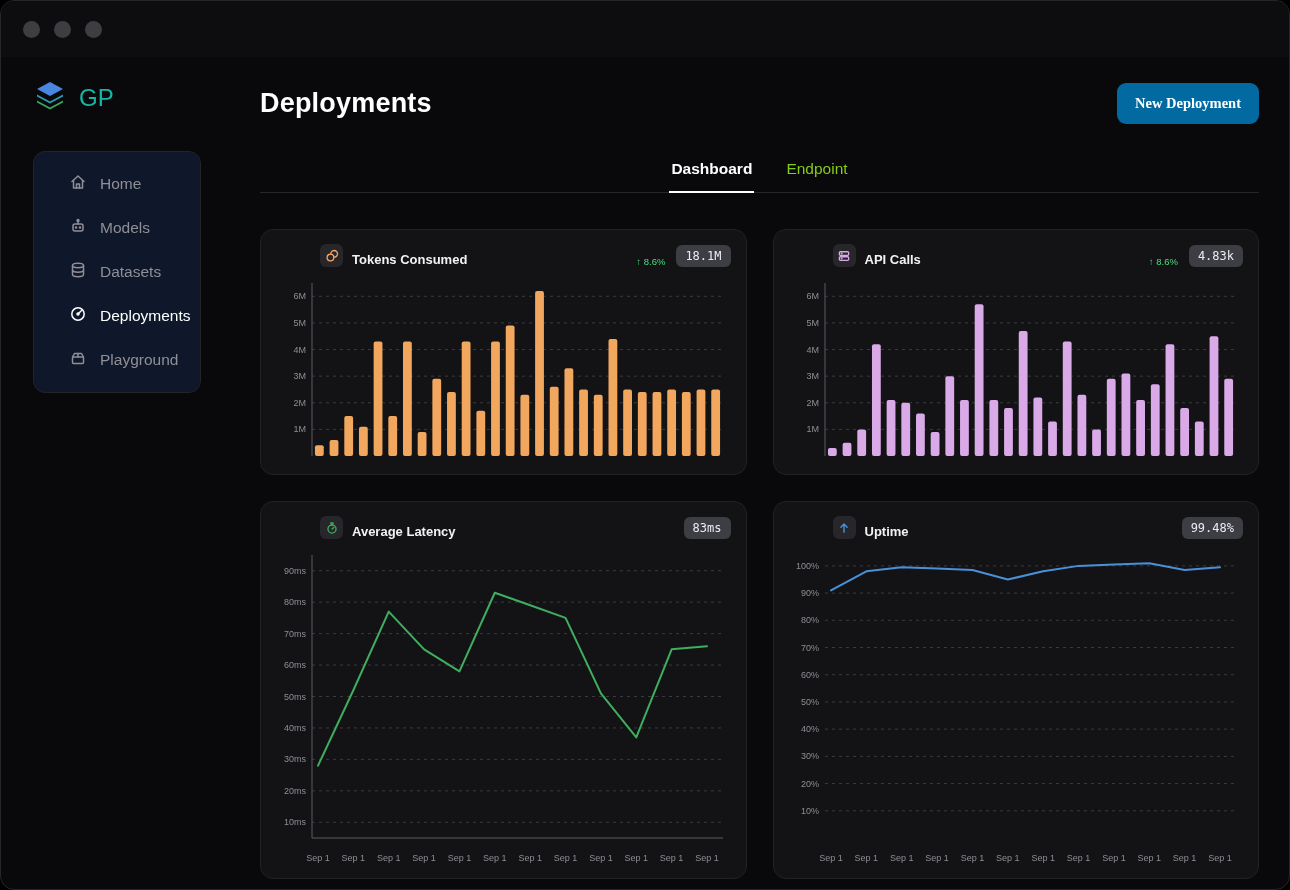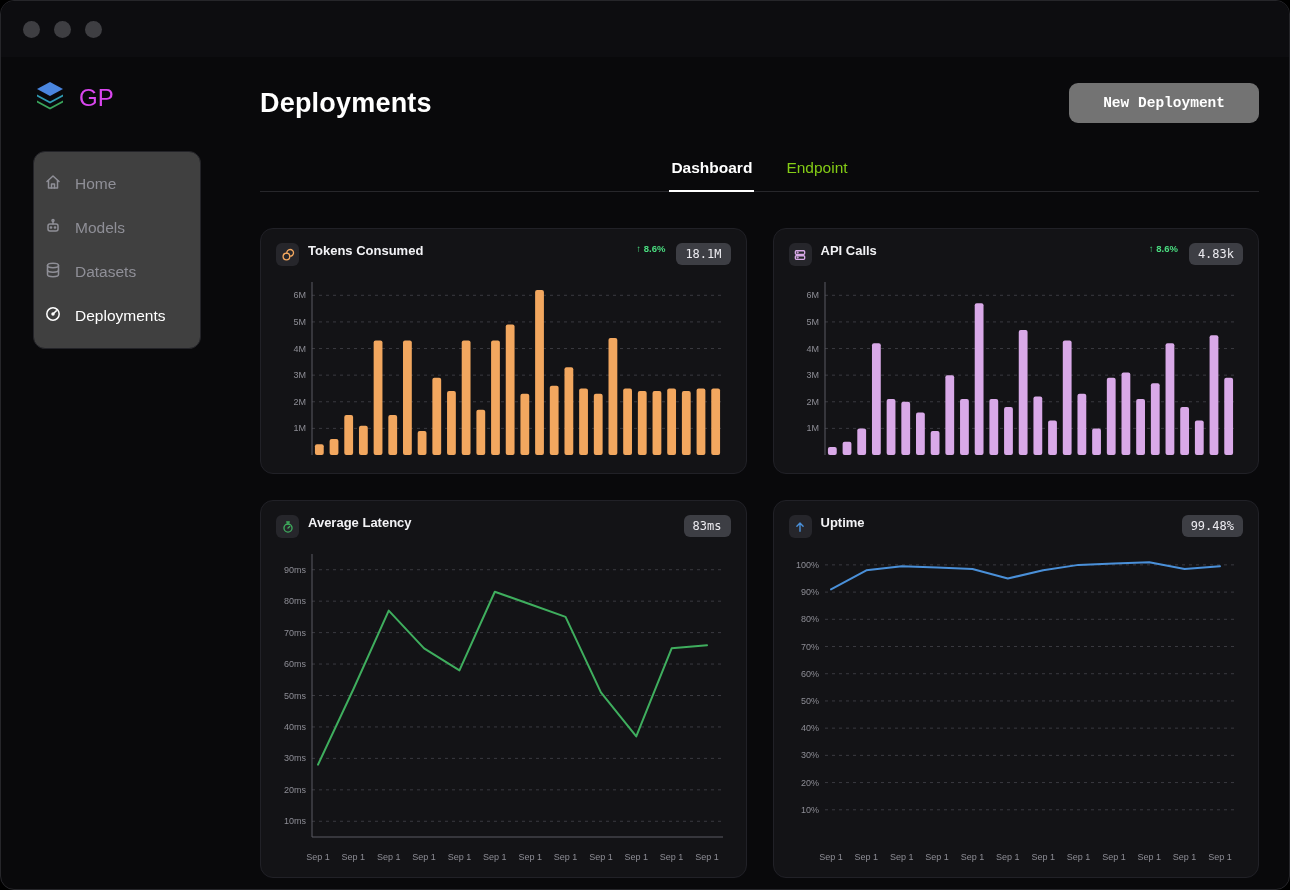--- a/index.html
+++ b/index.html
@@ -6,44 +6,44 @@
   body{font-family:"Liberation Sans","DejaVu Sans",sans-serif;-webkit-font-smoothing:antialiased;}
   .window{width:1290px;height:890px;margin:0 auto;background:#09090b;border:1px solid #26262a;
     border-radius:14px;overflow:hidden;box-sizing:border-box;display:flex;flex-direction:column;}
   
   .titlebar{height:56px;background:#0d0d10;display:flex;align-items:center;padding-left:22px;gap:14px;flex-shrink:0;}
   .tl-dot{width:17px;height:17px;border-radius:50%;background:#3e3e42;display:inline-block;}
   
   .content{flex:1;display:flex;min-height:0;}
   .sidebar{width:259px;flex-shrink:0;padding:22px 0 0 32px;box-sizing:border-box;}
   .logo{display:flex;align-items:center;gap:12px;margin-bottom:34px;}
-  .logo-text{color:#d946ef;font-size:24px;font-weight:500;letter-spacing:.2px;}
-  .nav{width:168px;background:#404040;border:1px solid #232328;border-radius:12px;padding:10px 0;box-sizing:border-box;}
+  .logo-text{color:#14b8a6;font-size:24px;font-weight:500;letter-spacing:.2px;}
+  .nav{width:168px;background:#0f172a;border:1px solid #232328;border-radius:12px;padding:10px 25px;box-sizing:border-box;}
   .nav-item{display:flex;align-items:center;gap:13px;padding:11px 10px;border-radius:8px;color:#8f8f97;
     font-size:15.5px;cursor:pointer;}
   .nav-item.active{color:#ffffff;font-weight:500;}
   .nav-item svg{flex-shrink:0;}
   
   .main{flex:1;padding:26px 30px 0 0;min-width:0;display:flex;flex-direction:column;}
   .header-row{display:flex;align-items:center;justify-content:space-between;}
   .page-title{color:#fff;font-size:27px;font-weight:700;letter-spacing:.2px;}
-  .btn-primary{background:#737373;color:#fff;border:none;border-radius:9px;padding:12px 34px;
-    font-size:14.5px;font-weight:600;font-family:Liberation Mono, monospace;cursor:pointer;}
+  .btn-primary{background:#0369a1;color:#fff;border:none;border-radius:9px;padding:12px 18px;
+    font-size:14.5px;font-weight:600;font-family:Liberation Serif, serif;cursor:pointer;}
   .tabbar{margin-top:36px;border-bottom:1px solid #27272b;display:flex;gap:30px;justify-content:center;}
   .tab{padding:0 2px 13px 2px;font-size:15.5px;color:#84cc16;cursor:pointer;border-bottom:2px solid transparent;margin-bottom:-1px;}
   .tab.active{color:#fff;font-weight:600;border-bottom-color:#fff;}
   
   .cards{margin-top:36px;display:grid;grid-template-columns:1fr 1fr;grid-template-rows:246px 378px;gap:26px;}
   .card{background:#131316;border:1px solid #212127;border-radius:13px;padding:14px 15px 10px 15px;
     box-sizing:border-box;display:flex;flex-direction:column;min-width:0;}
-  .card-head{display:flex;align-items:flex-start;gap:9px;}
+  .card-head{display:flex;align-items:flex-end;gap:9px;margin-left:44px;}
   .icon-box{width:23px;height:23px;border-radius:6px;background:#26262b;display:flex;align-items:center;justify-content:center;flex-shrink:0;}
   .card-title{color:#f2f2f5;font-size:13px;font-weight:600;}
   .spacer{flex:1;}
-  .delta{color:#4ade80;font-size:9.5px;font-weight:700;margin-right:2px;}
+  .delta{color:#4ade80;font-size:9.5px;font-weight:400;margin-right:2px;}
   .chip{background:#3d3e44;color:#ecebf0;font-family:"DejaVu Sans Mono",monospace;font-size:12px;
     padding:4px 9px;border-radius:6px;}
   .chart{flex:1;min-height:0;margin-top:6px;}
 </style>
 </head>
 <body>
 
 <div class="window">
 
   <div class="titlebar">
@@ -101,20 +101,30 @@
         </div>
         <div class="nav-item active">
           <span>
             <svg width="18" height="18" viewBox="0 0 18 18" fill="none" stroke="currentColor" stroke-width="1.5" stroke-linecap="round" stroke-linejoin="round">
               <circle cx="9" cy="9" r="6.2"></circle>
                 <path d="M9 9 L12.3 5.7"></path>
                 <circle cx="9" cy="9" r="1" fill="currentColor"></circle>
             </svg>
           </span>
           <span>Deployments</span>
+        </div>
+        <div class="nav-item">
+          <span>
+            <svg width="18" height="18" viewBox="0 0 18 18" fill="none" stroke="currentColor" stroke-width="1.5" stroke-linecap="round" stroke-linejoin="round">
+              <rect x="3.5" y="8" width="11" height="6.5" rx="1"></rect>
+                <path d="M3.5 8 L5.5 4.5 H12.5 L14.5 8"></path>
+                <path d="M9 4.5 V8"></path>
+            </svg>
+          </span>
+          <span>Playground</span>
         </div>
       </nav>
     </aside>
 
     <main class="main">
       <div class="header-row">
         <div class="page-title">Deployments</div>
         <button class="btn-primary">New Deployment</button>
       </div>
 

